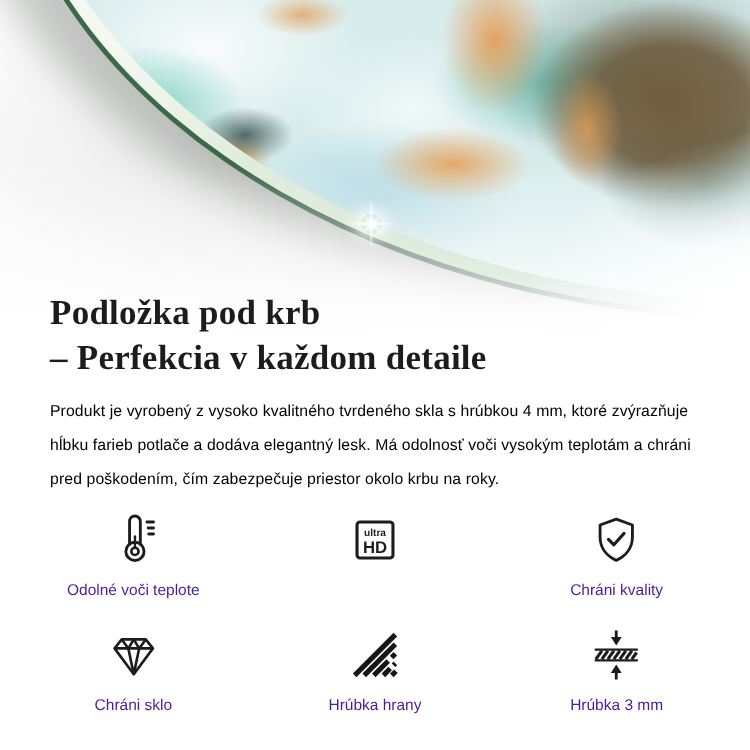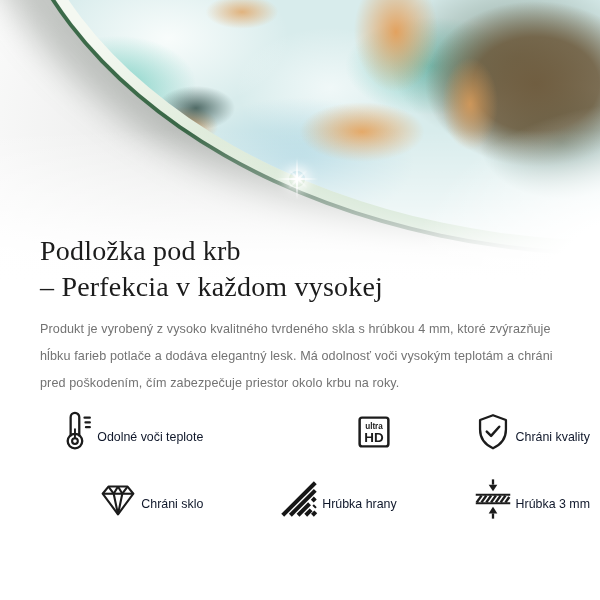--- a/index.html
+++ b/index.html
@@ -74,36 +74,36 @@
     position:absolute; left:0; right:0; top:130px; height:170px;
     background:linear-gradient(to bottom, rgba(255,255,255,0) 0%, rgba(255,255,255,0.55) 45%, rgba(255,255,255,0.92) 72%, #fff 90%);
   }
   .corner-fade {
     position:absolute; inset:0;
     background:radial-gradient(300px 240px at 640px 290px, #fff 30%, rgba(255,255,255,0) 78%);
   }
   
   .content { position:relative; z-index:1; padding:233px 40px 0; }
   h1.title {
-    margin:0; font-family:"Liberation Serif", serif; font-weight:400;
+    margin:0; font-family:"Liberation Serif", serif; font-weight:700;
     font-size:28px; line-height:36px; letter-spacing:0.2px; color:#1c1c1c;
   }
   h1.title span { display:block; }
   p.desc {
     margin:11px -18px 0 0;
-    font-size:12.6px; line-height:27px; color:#737373; letter-spacing:0.1px;
+    font-size:12.6px; line-height:27px; color:#000000; letter-spacing:0.1px;
   }
   .features {
     display:grid; grid-template-columns:repeat(3, 1fr);
     margin:12px -30px 0; row-gap:21px;
   }
-  .feature { display:flex; flex-direction:row; align-items:center;justify-content:flex-end; }
+  .feature { display:flex; flex-direction:column; align-items:center; }
   .ficon { width:46px; height:46px; display:block; }
   .ficon svg { width:46px; height:46px; display:block; }
-  .flabel { margin-top:10px; font-size:12.4px; line-height:15px; color:#0f172a; }
+  .flabel { margin-top:10px; font-size:12.4px; line-height:15px; color:#4c1d95; }
 </style>
 </head>
 <body>
 
 <div class="hero">
   <div class="ambient"></div>
   <div class="disc-shadow"></div>
   <div class="edge-dark"></div>
   <div class="edge-bevel"></div>
   <div class="marble"></div>
@@ -114,21 +114,21 @@
       <div class="ray-d2"></div>
     <div class="glow"></div>
   </div>
   <div class="hero-fade"></div>
   <div class="corner-fade"></div>
 </div>
 
 <div class="content">
   <h1 class="title">
     <span>Podložka pod krb</span>
-    <span>– Perfekcia v každom vysokej</span>
+    <span>– Perfekcia v každom detaile</span>
   </h1>
 
   <p class="desc">Produkt je vyrobený z vysoko kvalitného tvrdeného skla s hrúbkou 4 mm, ktoré zvýrazňuje hĺbku farieb potlače a dodáva elegantný lesk. Má odolnosť voči vysokým teplotám a chráni pred poškodením, čím zabezpečuje priestor okolo krbu na roky.</p>
 
   <div class="features">
 
     <div class="feature">
       <span class="ficon">
         <svg viewBox="0 0 48 48" fill="none" stroke="#1c1c1c" stroke-width="2.4" stroke-linecap="round">
           <path d="M20.5 27.7 V8.5 a4.5 4.5 0 0 1 9 0 V27.7"></path>

